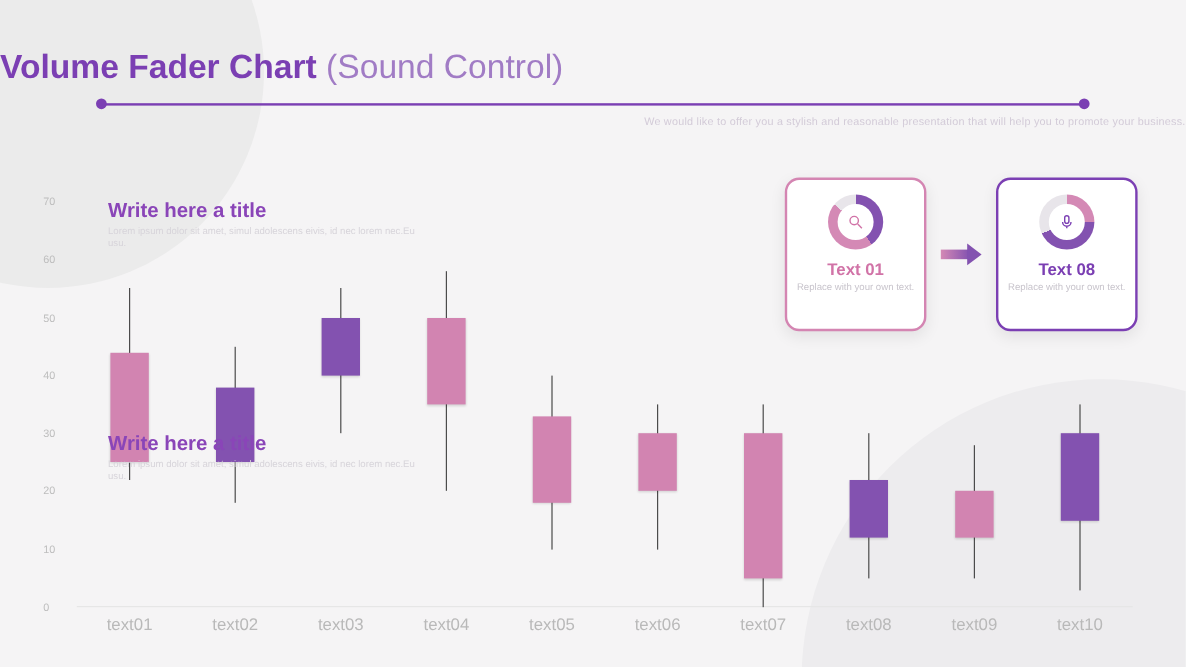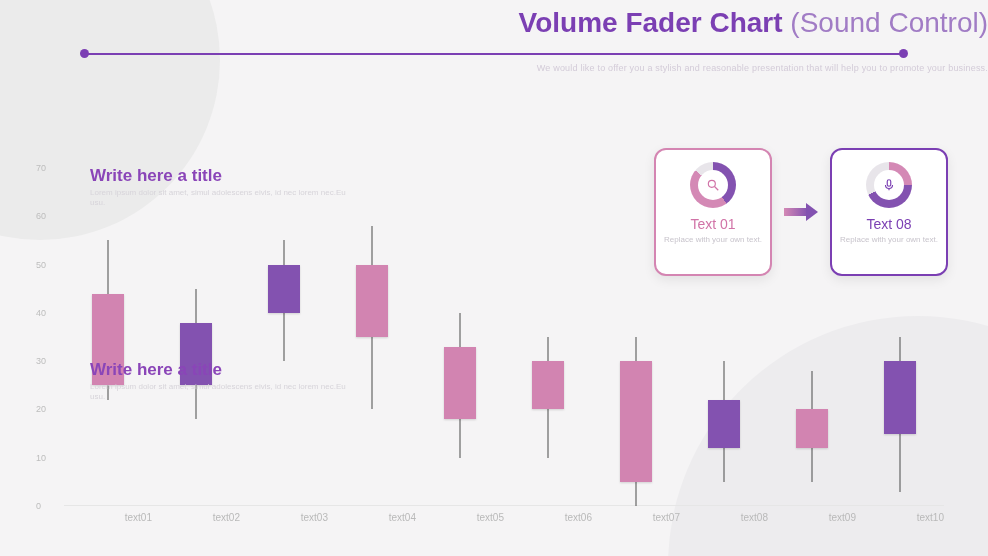--- a/index.html
+++ b/index.html
@@ -1,56 +1,56 @@
 <!DOCTYPE html>
 <html><head>
 <meta charset="utf-8">
 <style>
 *{margin:0;padding:0;box-sizing:border-box;font-family:Arial,Helvetica,sans-serif}
 body{width:988px;height:556px;background:#f5f4f5;position:relative;overflow:hidden}
 .bg-blob-tl{position:absolute;width:360px;height:360px;border-radius:50%;background:#ebebeb;top:-120px;left:-140px}
 .bg-blob-br{position:absolute;width:500px;height:500px;border-radius:50%;background:#edecee;bottom:-260px;right:-180px}
 .slide{position:relative;width:100%;height:100%;z-index:2}
-.title-row{text-align:right;padding-top:7px}
+.title-row{text-align:left;padding-top:40px}
 .main-title{font-size:28px;font-weight:700;color:#7b3fb3}
 .main-title .sub{color:#a17cc5;font-weight:400}
 .divider{position:relative;width:820px;height:2px;background:#7b3fb3;margin:14px auto 8px}
 .divider::before,.divider::after{content:"";position:absolute;width:9px;height:9px;background:#7b3fb3;border-radius:50%;top:-4px}
 .divider::before{left:-4px}
 .divider::after{right:-4px}
 .tagline{text-align:right;font-size:9px;color:#d3cbd8;letter-spacing:.2px}
 .chart-area{position:absolute;left:64px;top:168px;width:880px;height:360px}
 .y-axis{position:absolute;left:-28px;top:0;height:338px;display:flex;flex-direction:column-reverse;justify-content:space-between;font-size:9px;color:#bdbdbd}
 .y-axis span{height:0;line-height:0}
 .plot{position:absolute;left:0;top:0;width:880px;height:338px}
 .candle-group{position:absolute;bottom:0;width:70px}
 .wick{position:absolute;left:50%;width:1px;background:#4b4b4b;transform:translateX(-50%)}
 .box{position:absolute;left:50%;width:32px;transform:translateX(-50%);box-shadow:0 1px 2px rgba(0,0,0,.15)}
 .box.pink{background:#d284b1}
 .box.purple{background:#8352b0}
 .x-base{position:absolute;left:0;bottom:0;width:880px;height:1px;background:#e6e6e6}
 .x-labels{position:absolute;left:0;top:344px;width:880px;display:flex}
-.x-labels span{flex:1;text-align:right;font-size:10px;color:#b9b9b9}
+.x-labels span{flex:1;text-align:center;font-size:14px;color:#b9b9b9}
 
 .note{position:absolute;left:26px;width:260px}
 .note h3{font-size:17px;font-weight:700;color:#8a45b8;margin-bottom:2px}
 .note p{font-size:8px;line-height:1.3;color:#d7d4da}
 .note-top{top:-2px}
 .note-bot{top:192px}
 
 .cards{position:absolute;right:40px;top:148px;display:flex;align-items:center;gap:12px;z-index:5}
 .card{width:118px;height:128px;border:2px solid;border-radius:12px;background:#fff;box-shadow:0 4px 12px rgba(0,0,0,.08);display:flex;flex-direction:column;align-items:center;padding-top:12px}
 .card.pink{border-color:#d485b2}
 .card.purple{border-color:#7b3fb3}
 .donut{width:46px;height:46px;border-radius:50%;position:relative;margin-bottom:8px;display:flex;align-items:center;justify-content:center}
 .donut.pink{background:conic-gradient(#8352b0 0 40%,#d489b5 40% 86%,#e8e5ea 86% 100%)}
 .donut.purple{background:conic-gradient(#d489b5 0 25%,#8352b0 25% 68%,#e8e5ea 68% 100%)}
 .donut::after{content:"";position:absolute;width:30px;height:30px;background:#fff;border-radius:50%}
 .donut svg{position:relative;z-index:2}
-.card h4{font-size:14px;font-weight:400;margin-bottom:3px}
+.card h4{font-size:14px;font-weight:700;margin-bottom:3px}
 .card.pink h4{color:#d173a7}
 .card.purple h4{color:#7b3fb3}
 .card p{font-size:8px;color:#c8c4cc;text-align:right;line-height:1.2}
 .arrow{width:34px;height:18px;position:relative}
 .arrow-bar{position:absolute;left:0;top:5px;width:24px;height:8px;background:linear-gradient(90deg,#d489b5,#8352b0)}
 .arrow-head{position:absolute;right:0;top:0;width:0;height:0;border-top:9px solid transparent;border-bottom:9px solid transparent;border-left:12px solid #8352b0}
 </style>
 </head>
 <body>
 

